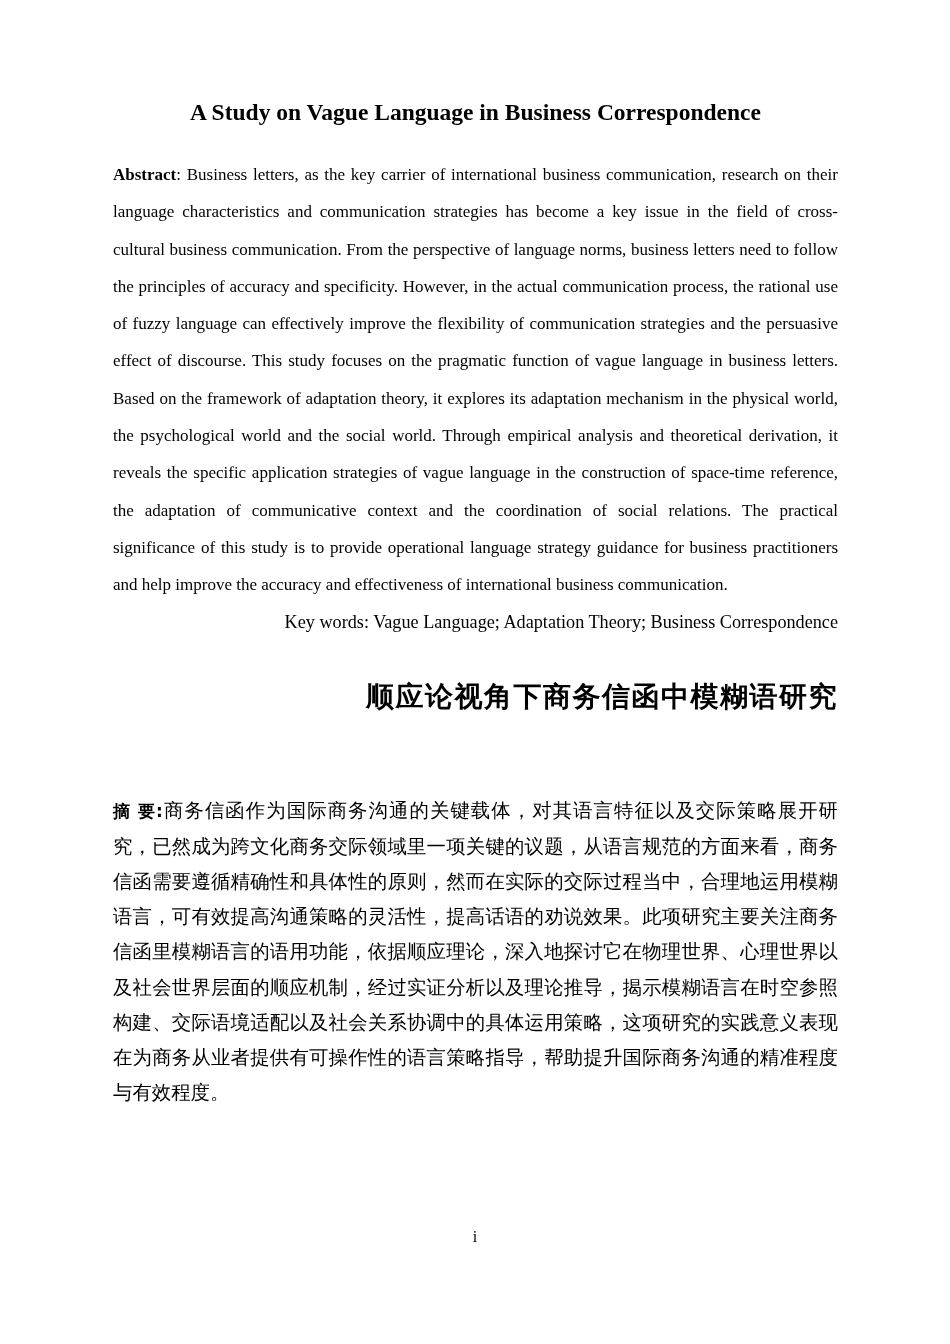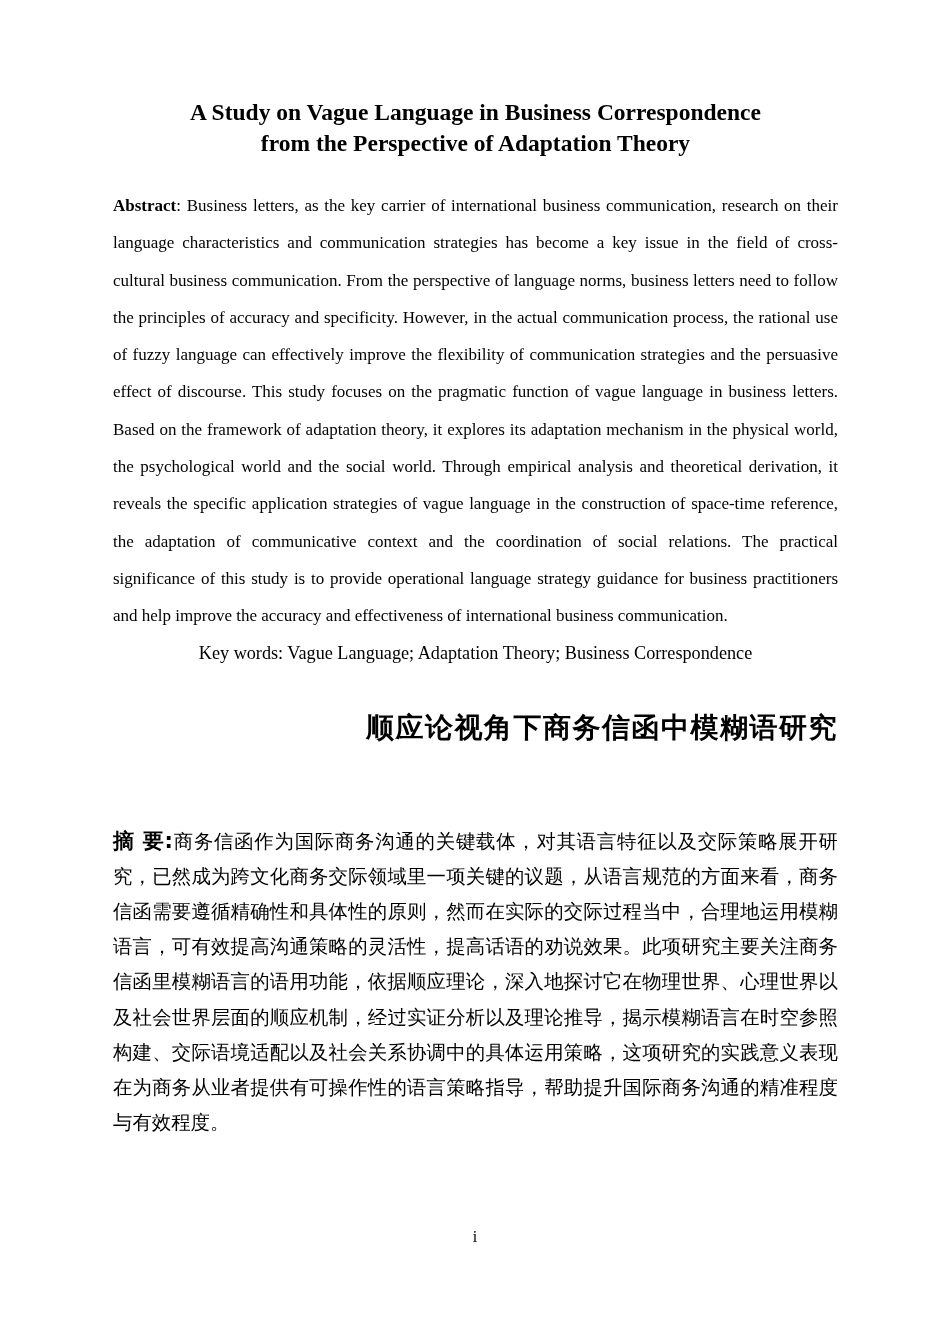--- a/index.html
+++ b/index.html
@@ -60,21 +60,21 @@
     hyphens: none;
   }
   .en-abstract .lead {
     font-weight: bold;
   }
 
   
   .keywords {
     margin: 0;
     padding-top: 1px;
-    text-align: center;
+    text-align: right;
     font-size: 18.2px;
     line-height: 34px;
   }
 
   
   .cn-title {
     margin: 0;
     padding-top: 38px;
     text-align: right;
     font-family: "DejaVu Sans", "Liberation Sans", sans-serif;
@@ -90,21 +90,21 @@
     padding-top: 76px;
     text-align: justify;
     text-justify: inter-ideograph;
     font-family: "DejaVu Serif", "Liberation Serif", serif;
     font-size: 19.4px;
     line-height: 35.2px;
   }
   .cn-abstract .lead {
     font-weight: bold;
     font-family: "DejaVu Sans", "Liberation Sans", sans-serif;
-    font-size: 21px;
+    font-size: 17px;
   }
 
   
   .page-number {
     position: absolute;
     left: 0;
     top: 1228px;
     width: 950px;
     text-align: center;
     font-size: 16px;
@@ -114,21 +114,20 @@
 </style>
 </head>
 <body>
 
 <div class="page">
 
   <div class="content">
 
     <h1 class="en-title">
       <span class="line">A Study on Vague Language in Business Correspondence</span>
-      <span class="line">from the Perspective of Adaptation Theory</span>
     </h1>
 
     <p class="en-abstract"><span class="lead">Abstract</span><span>: Business letters, as the key carrier of international business communication, research on their language characteristics and communication strategies has become a key issue in the field of cross-cultural business communication. From the perspective of language norms, business letters need to follow the principles of accuracy and specificity. However, in the actual communication process, the rational use of fuzzy language can effectively improve the flexibility of communication strategies and the persuasive effect of discourse. This study focuses on the pragmatic function of vague language in business letters. Based on the framework of adaptation theory, it explores its adaptation mechanism in the physical world, the psychological world and the social world. Through empirical analysis and theoretical derivation, it reveals the specific application strategies of vague language in the construction of space-time reference, the adaptation of communicative context and the coordination of social relations. The practical significance of this study is to provide operational language strategy guidance for business practitioners and help improve the accuracy and effectiveness of international business communication.</span></p>
 
     <p class="keywords">Key words: Vague Language; Adaptation Theory; Business Correspondence</p>
 
     <h2 class="cn-title">顺应论视角下商务信函中模糊语研究</h2>
 
     <p class="cn-abstract"><span class="lead">摘 要:</span><span>商务信函作为国际商务沟通的关键载体，对其语言特征以及交际策略展开研究，已然成为跨文化商务交际领域里一项关键的议题，从语言规范的方面来看，商务信函需要遵循精确性和具体性的原则，然而在实际的交际过程当中，合理地运用模糊语言，可有效提高沟通策略的灵活性，提高话语的劝说效果。此项研究主要关注商务信函里模糊语言的语用功能，依据顺应理论，深入地探讨它在物理世界、心理世界以及社会世界层面的顺应机制，经过实证分析以及理论推导，揭示模糊语言在时空参照构建、交际语境适配以及社会关系协调中的具体运用策略，这项研究的实践意义表现在为商务从业者提供有可操作性的语言策略指导，帮助提升国际商务沟通的精准程度与有效程度。</span></p>
 

